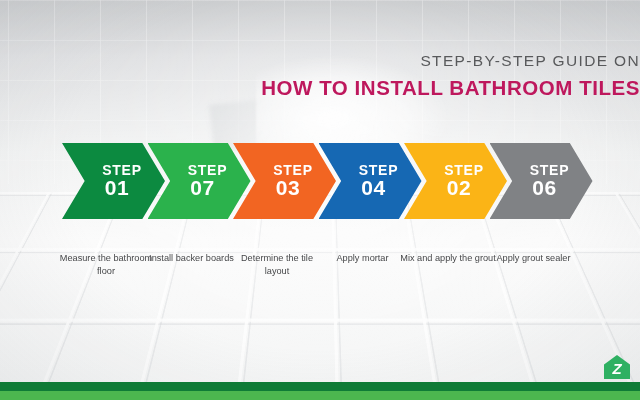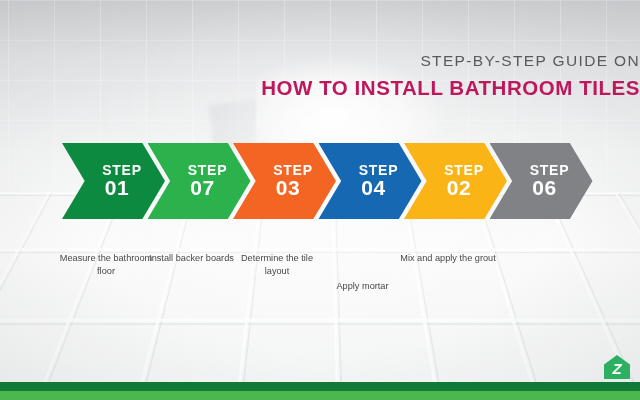--- a/index.html
+++ b/index.html
@@ -217,22 +217,23 @@
     <div class="arrow" style="left: 427.5px; z-index: 5; background: rgb(128, 130, 133);">
       <span class="s-word">STEP</span>
       <span class="s-num">06</span>
     </div>
   </div>
 
   <div class="captions">
     <div class="caption" style="left: -4px;">Measure the bathroom floor</div>
     <div class="caption" style="left: 167px;">Determine the tile layout</div>
     <div class="caption" style="left: 81.5px;">Install backer boards</div>
-    <div class="caption" style="left: 252.5px; margin-top: 28px;">Apply mortar</div>
+    <div class="caption" style="left: 252.5px;">Apply mortar</div>
     <div class="caption" style="left: 338px;">Mix and apply the grout</div>
+    <div class="caption" style="left: 423.5px;">Apply grout sealer</div>
   </div>
 
   <div class="logo">
     <svg viewBox="0 0 28 26" width="28" height="26" aria-hidden="true">
       <path id="logo-house" d="M14 1 L27 10.5 L27 25 L1 25 L1 10.5 Z" fill="#2eb062"></path>
       <text id="logo-letter" x="14" y="20" text-anchor="middle" font-family="'Liberation Sans', sans-serif" font-size="15" font-weight="bold" font-style="italic" fill="#ffffff">Z</text>
     </svg>
   </div>
 
   <div class="footer-bar" style="background: linear-gradient(rgb(15, 123, 54) 0%, rgb(15, 123, 54) 52%, rgb(76, 182, 79) 52%, rgb(76, 182, 79) 100%);"></div>

